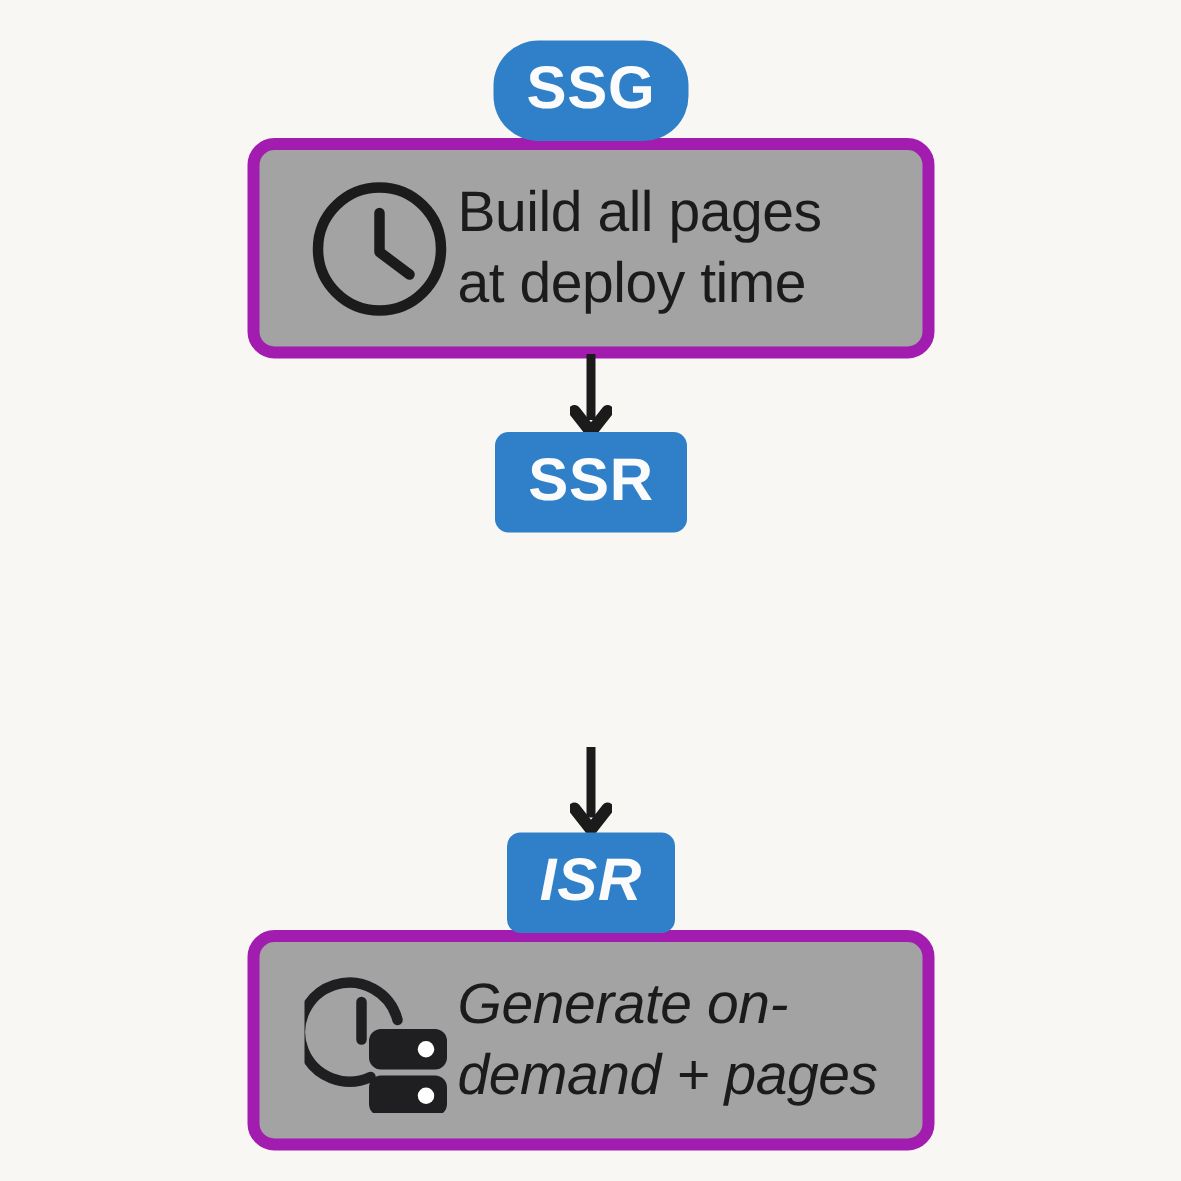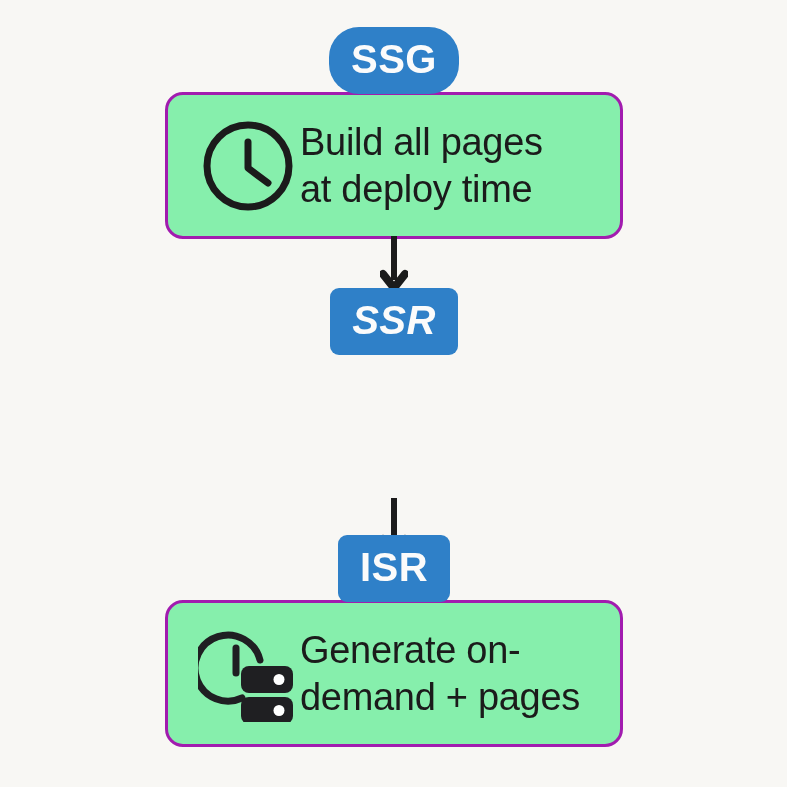--- a/index.html
+++ b/index.html
@@ -22,21 +22,21 @@
   }
 
   
   .stage {
     position: absolute;
     left: 165px;
     width: 458px;
   }
   .stage-ssg { top: 27px; }
   .stage-ssr { top: 288px; }
-  .stage-isr { top: 535px; }
+  .stage-isr { top: 555px; font-style: italic; }
 
   
   .badge-row {
     position: relative;
     height: 66px;
     display: flex;
     justify-content: center;
     align-items: flex-start;
     z-index: 3;
   }
@@ -50,32 +50,32 @@
     line-height: 1;
     padding: 17px 22px 20px 22px;
     box-sizing: border-box;
     height: 67px;
     display: flex;
     align-items: center;
     justify-content: center;
     user-select: none;
   }
   .badge-ssg { min-width: 125px; border-radius: 30px; }
-  .badge-ssr { min-width: 125px; font-style: italic; }
+  .badge-ssr { min-width: 125px; }
   .badge-isr { min-width: 110px; }
 
   
   .card {
     position: relative;
     margin-top: -1px;
     height: 147px;
     box-sizing: border-box;
-    border: 3px solid #a21caf;
+    border: 8px solid #a21caf;
     border-radius: 18px;
-    background: #86efac;
+    background: #a3a3a3;
     display: flex;
     align-items: center;
     z-index: 1;
   }
   .card-icon {
     flex: 0 0 auto;
     width: 104px;
     margin-left: 28px;
     display: flex;
     align-items: center;

